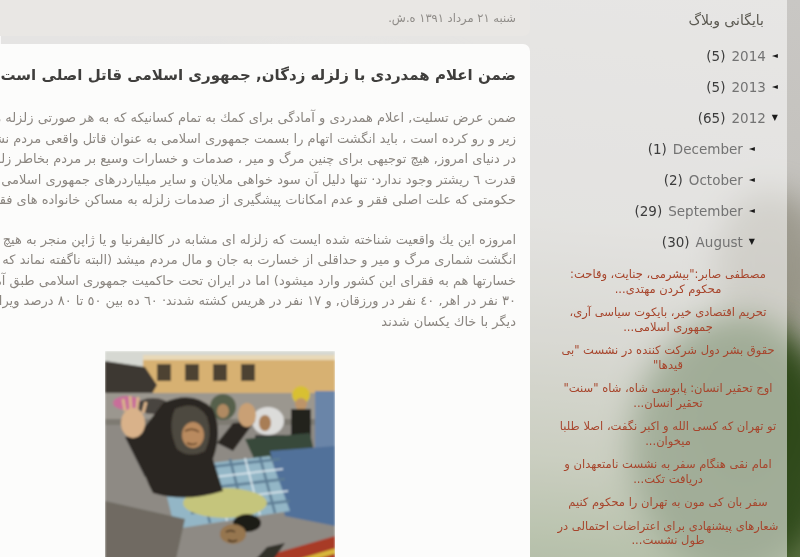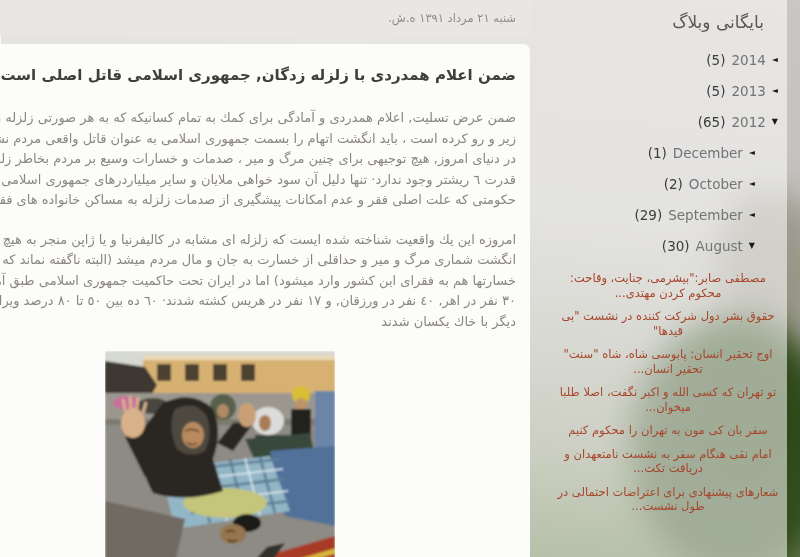--- a/index.html
+++ b/index.html
@@ -41,21 +41,21 @@
   }
   .post-body p{
     font-size:13px;color:#8b8680;line-height:20.5px;
     margin:0 0 19px;text-align:right;
   }
   .post-photo{display:block;margin:10px auto 0;}
 
   
   .sidebar{position:absolute;top:0;right:0;width:270px;}
   .sb-title{
-    color:#5a5850;font-size:17px;margin:12px 36px 12px 0;text-align:right;
+    color:#5a5850;font-size:14px;margin:12px 36px 12px 0;text-align:right;
   }
   .tree-row{
     display:flex;align-items:center;height:31px;column-gap:6px;
     font-size:13.5px;
   }
   .tree-row.year{padding-right:22px;}
   .tree-row.month{padding-right:45px;}
   .tri{color:#1a1a1a;font-size:8px;line-height:1;cursor:pointer;}
   .tree-link{color:#737373;text-decoration:none;cursor:pointer;}
   .tree-count{color:#3c3c3c;}
@@ -182,21 +182,22 @@
     <span class="tree-count">(29)</span>
   </div>
   <div class="tree-row month">
     <span class="tri">▼</span>
     <a class="tree-link">August</a>
     <span class="tree-count">(30)</span>
   </div>
 
   <div class="post-list">
     <a class="post-item">مصطفی صابر:"بیشرمی، جنایت، وقاحت: محکوم کردن مهتدی...</a>
+    <a class="post-item">تحریم اقتصادی خیر، بایکوت سیاسی آری، جمهوری اسلامی...</a>
     <a class="post-item">حقوق بشر دول شرکت کننده در نشست "بی قیدها"</a>
     <a class="post-item">اوج تحقیر انسان: پابوسی شاه، شاه "سنت" تحقیر انسان...</a>
     <a class="post-item">تو تهران که کسی الله و اکبر نگفت، اصلا طلبا میخوان...</a>
+    <a class="post-item">امام نقی هنگام سفر به نشست نامتعهدان و دریافت تکت...</a>
     <a class="post-item">سفر بان کی مون به تهران را محکوم کنیم</a>
-    <a class="post-item">امام نقی هنگام سفر به نشست نامتعهدان و دریافت تکت...</a>
     <a class="post-item">شعارهای پیشنهادی برای اعتراضات احتمالی در طول نشست...</a>
 
   </div>
 </div>
 
 </body></html>

